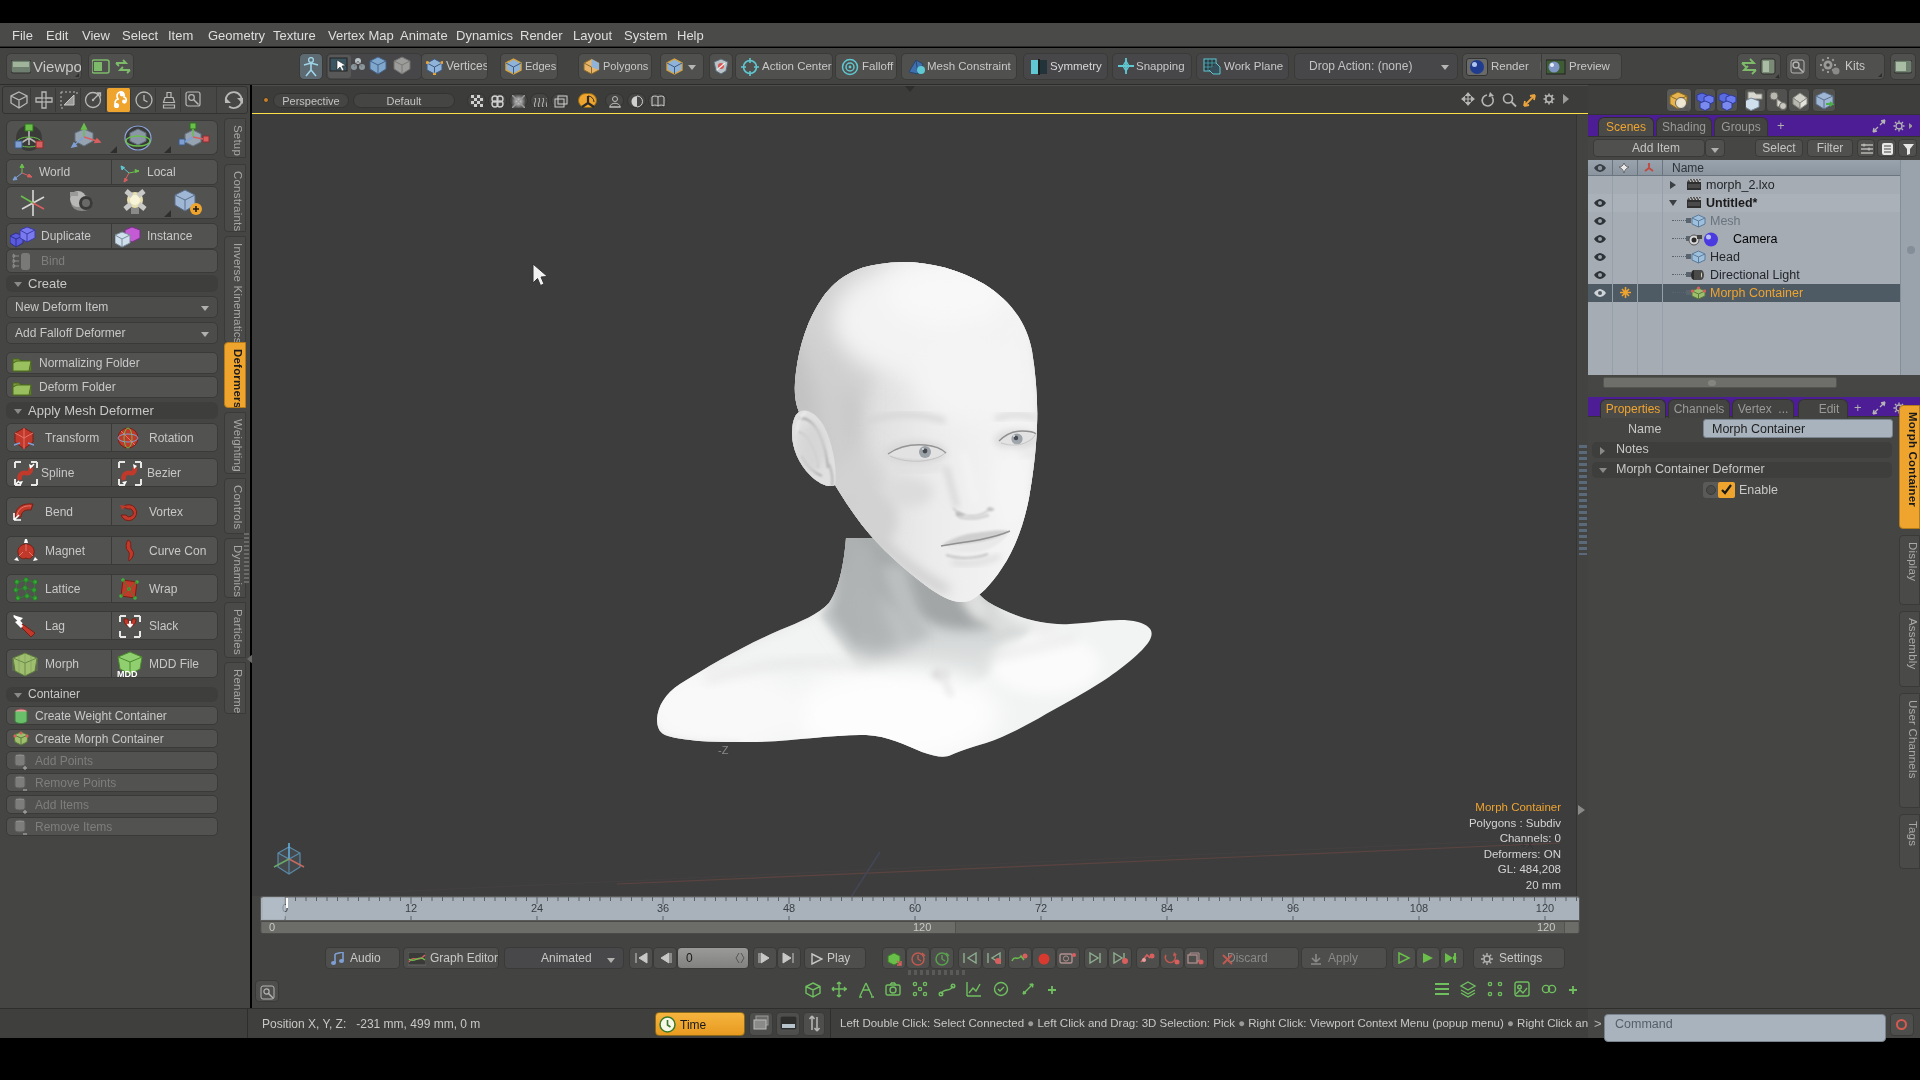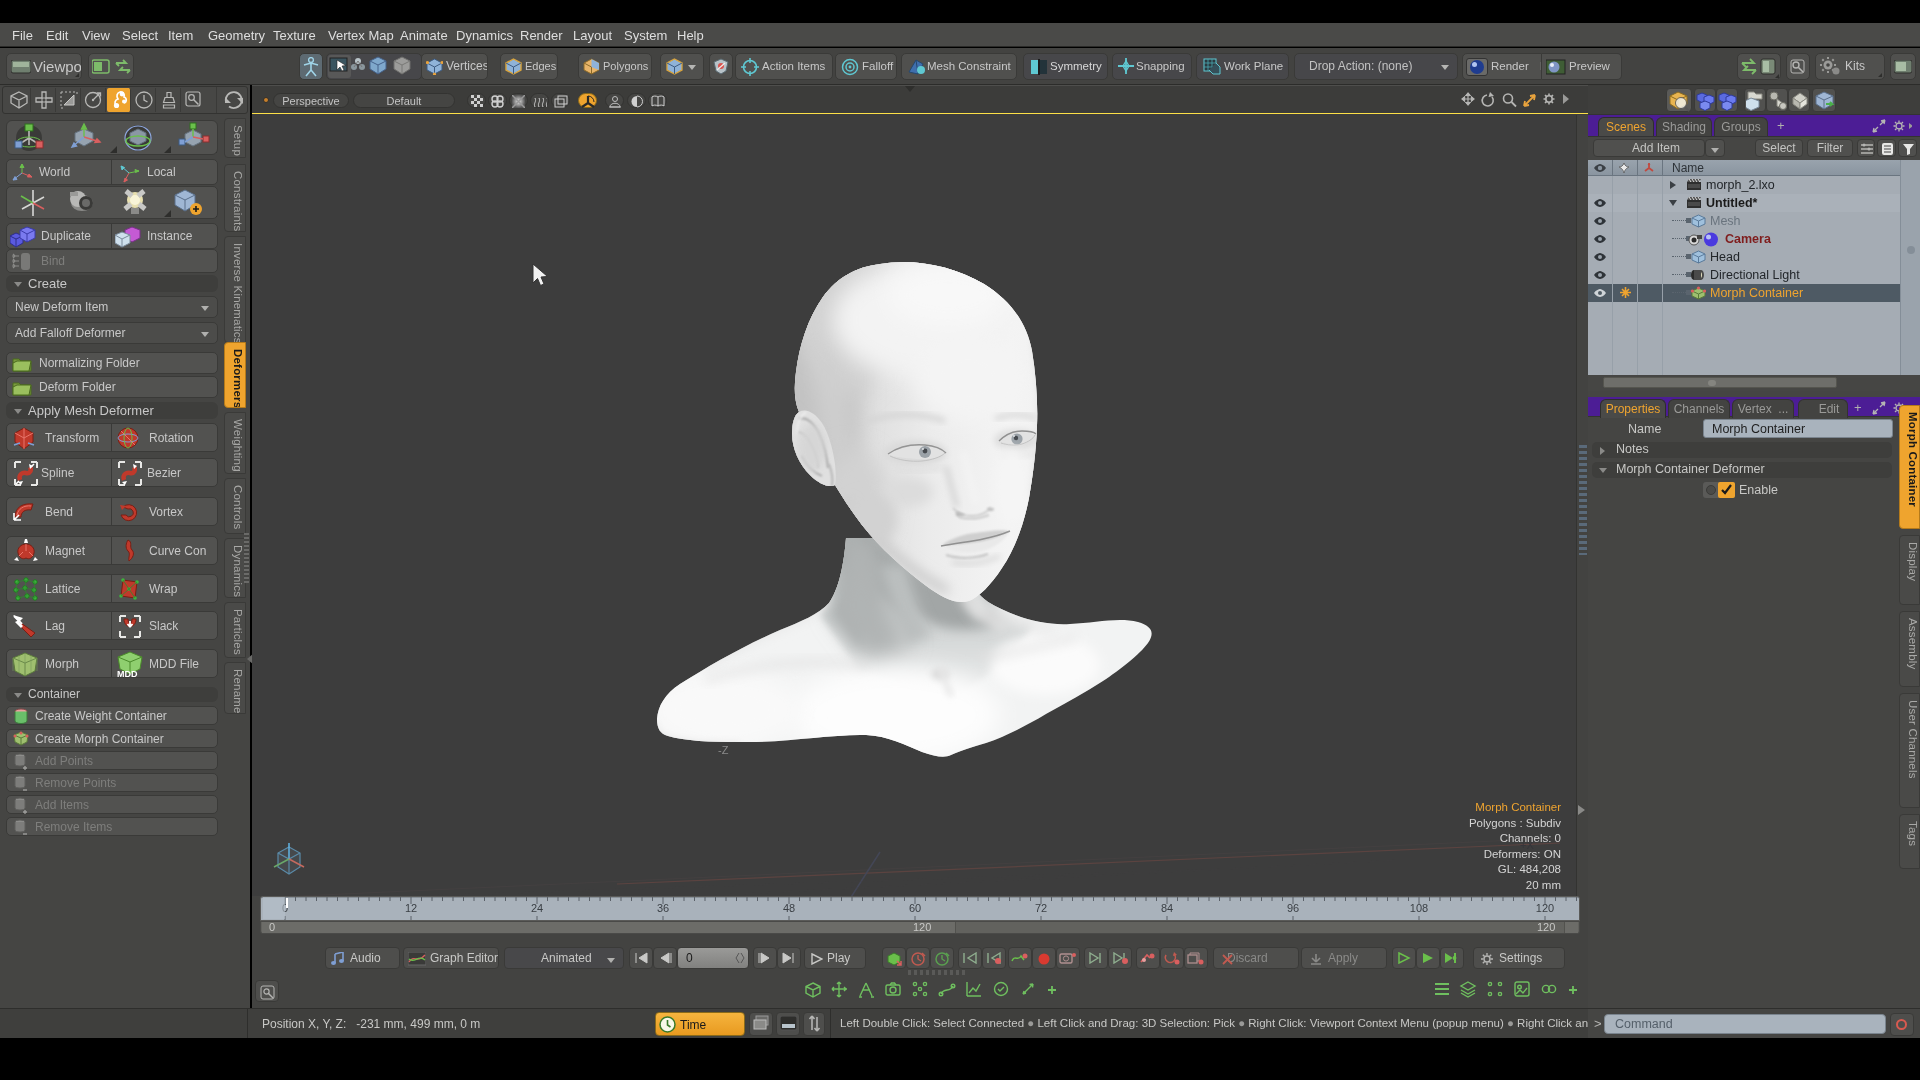--- a/index.html
+++ b/index.html
@@ -152,21 +152,21 @@
     <div class="tbtn" style="left:709px;width:24px">
         <svg width="16" height="17" style="position:absolute;left:3px;top:4px">
           <path d="M8 1 L15 4 L13 13 L8 16 L3 13 L1 4 Z" fill="#b8c3c9" stroke="#5a6a72"></path>
           <circle cx="8" cy="8" r="3" fill="#d9534f"></circle>
           <path d="M4 12 l8 -7" stroke="#eee" stroke-width="1.2"></path>
         </svg>
       </div>
     <div class="tbtn" style="left:735px;width:98px;font-size:11.5px"><svg width="18" height="18" style="position:absolute;left:5px;top:4px">
           <circle cx="9" cy="9" r="6.5" fill="none" stroke="#5fc8d2" stroke-width="1.6"></circle>
           <path d="M9 0 V5 M9 13 V18 M0 9 H5 M13 9 H18" stroke="#5fc8d2" stroke-width="1.6"></path>
-        </svg><span class="lbl" style="margin-left:26px">Action Items</span></div>
+        </svg><span class="lbl" style="margin-left:26px">Action Center</span></div>
     <div class="tbtn" style="left:835px;width:62px;font-size:11.5px"><svg width="18" height="18" style="position:absolute;left:5px;top:4px">
           <circle cx="9" cy="9" r="7.5" fill="none" stroke="#5fc8d2" stroke-width="1.5"></circle>
           <circle cx="9" cy="9" r="4" fill="none" stroke="#5fc8d2" stroke-width="1.5"></circle>
           <circle cx="9" cy="9" r="1.4" fill="#5fc8d2"></circle>
         </svg><span class="lbl" style="margin-left:26px">Falloff</span></div>
     <div class="tbtn" style="left:901px;width:116px;font-size:11.5px"><svg width="20" height="18" style="position:absolute;left:4px;top:4px">
           <path d="M3 14 L10 2 L17 6 L12 16 Z" fill="#3f6fae" stroke="#26486e"></path>
           <path d="M10 2 L12 16" stroke="#26486e"></path>
           <circle cx="15" cy="12" r="4" fill="#5fc8d2"></circle>
         </svg><span class="lbl" style="margin-left:25px">Mesh Constraint</span></div>
@@ -1173,21 +1173,21 @@
             <circle cx="7" cy="5" r="2" fill="#9aa3ac"></circle>
           </svg>
         <div class="tree" style="left:84px"></div>
         <svg class="icn" width="32" height="15" style="left:100px">
             <circle cx="6" cy="8" r="5" fill="#d8d8d8" stroke="#555"></circle>
             <circle cx="6" cy="8" r="2.5" fill="#2a2a2a"></circle>
             <rect x="9" y="3" width="5" height="4" fill="#444"></rect>
             <circle cx="23" cy="7.5" r="7" fill="#4a3adf"></circle>
             <circle cx="20.5" cy="5" r="2.5" fill="#b8c0f8"></circle>
           </svg>
-        <span class="lt" style="left:137px;font-weight:bold;color:#7f1d1d">Camera</span>
+        <span class="lt" style="left:145px;font-weight:normal;color:#000000">Camera</span>
       </div>
       <div class="ilrow" style="top:88px">
         <svg class="eye" width="14" height="10">
             <path d="M1 5 C3 2 6 1 7 1 C8 1 11 2 13 5 C11 8 8 9 7 9 C6 9 3 8 1 5 Z" fill="#2e3338"></path>
             <circle cx="7" cy="5" r="2" fill="#9aa3ac"></circle>
           </svg>
         <div class="tree" style="left:84px"></div>
         <svg class="icn" width="15" height="14" style="left:103px">
             <path d="M7.5 1 L14 4 L14 10 L7.5 13 L1 10 L1 4 Z" fill="#9fc0dd" stroke="#5a7a9a"></path>
             <path d="M1 4 L7.5 7 L14 4 M7.5 7 V13" stroke="#5a7a9a" fill="none"></path>
@@ -1277,18 +1277,18 @@
       </div>
     <div class="rtab" style="top:608px;height:115px">
         <span class="vt">User Channels</span>
       </div>
     <div class="rtab" style="top:729px;height:55px">
         <span class="vt">Tags</span>
       </div>
   </div>
   <div id="cmdrow">
     <span style="position:absolute;left:6px;top:7px;color:#b5b5b3;font-size:13px">&gt;</span>
-    <div style="position:absolute;left:16px;top:5px;width:282px;height:20px;background:#a9b3bd;border:1px solid #7a848e;border-radius:4px;color:#55606a;font-size:12.5px;line-height:19px"><span style="margin-left:10px">Command</span></div>
+    <div style="position:absolute;left:16px;top:5px;width:282px;height:28px;background:#a9b3bd;border:1px solid #7a848e;border-radius:4px;color:#55606a;font-size:12.5px;line-height:19px"><span style="margin-left:10px">Command</span></div>
     <div style="position:absolute;left:302px;top:4px;width:24px;height:23px;background:#4e4e4c;border:1px solid #3a3a38;border-radius:4px">
         <div style="position:absolute;left:5px;top:5px;width:11px;height:11px;border-radius:6px;border:2px solid #d95a50"></div>
       </div>
   </div>
 </div>
 
 </body></html>

